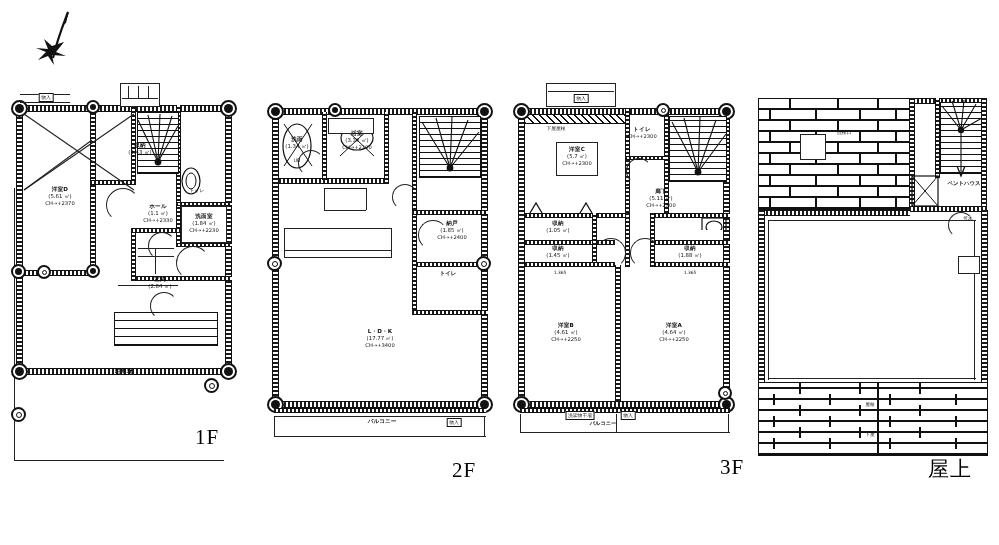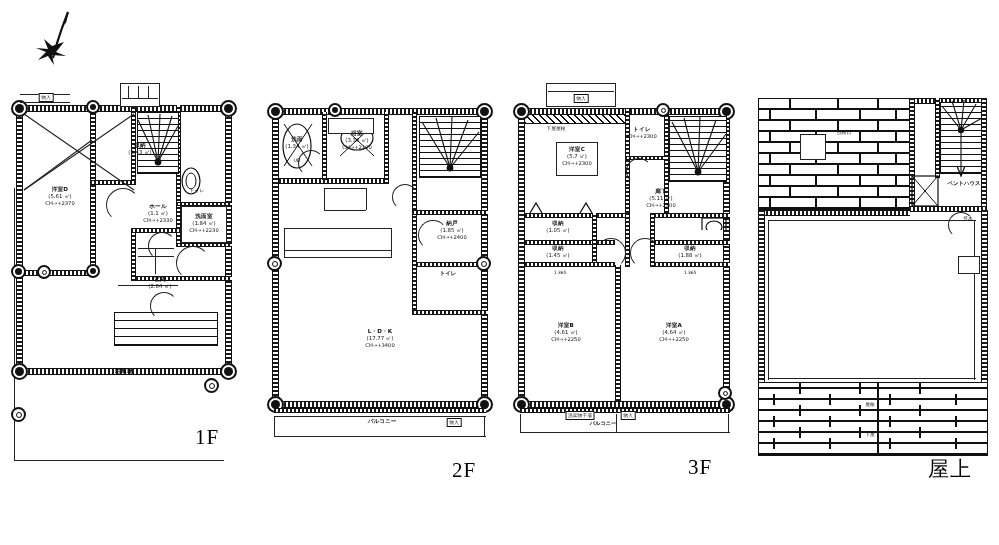--- a/index.html
+++ b/index.html
@@ -485,21 +485,21 @@
     <div class="roomlabel" style="left:50px; top:165px;">
       <span class="nm">収納</span>
       <span class="ar">(1.45 ㎡)</span>
     </div>
     <div class="roomlabel" style="left:182px; top:165px;">
       <span class="nm">収納</span>
       <span class="ar">(1.88 ㎡)</span>
     </div>
     <div class="tinylabel" style="left:48px; top:46px;">下屋屋根</div>
 
-    <div class="plan-label" style="left:180px; top:375px;">3F</div>
+    <div class="plan-label" style="left:212px; top:375px;">3F</div>
   </div>
 
   <div class="plan" style="left:752px; top:80px; width:247px; height:400px;">
 
     <div class="brick" style="left:6px; top:18px; width:152px; height:112px;">
       <div class="seam" style="left:30px; top:0; height:11px;"></div>
       <div class="seam" style="left:78px; top:0; height:11px;"></div>
       <div class="seam" style="left:118px; top:0; height:11px;"></div>
       <div class="seam" style="left:10px; top:11px; height:11px;"></div>
       <div class="seam" style="left:56px; top:11px; height:11px;"></div>

